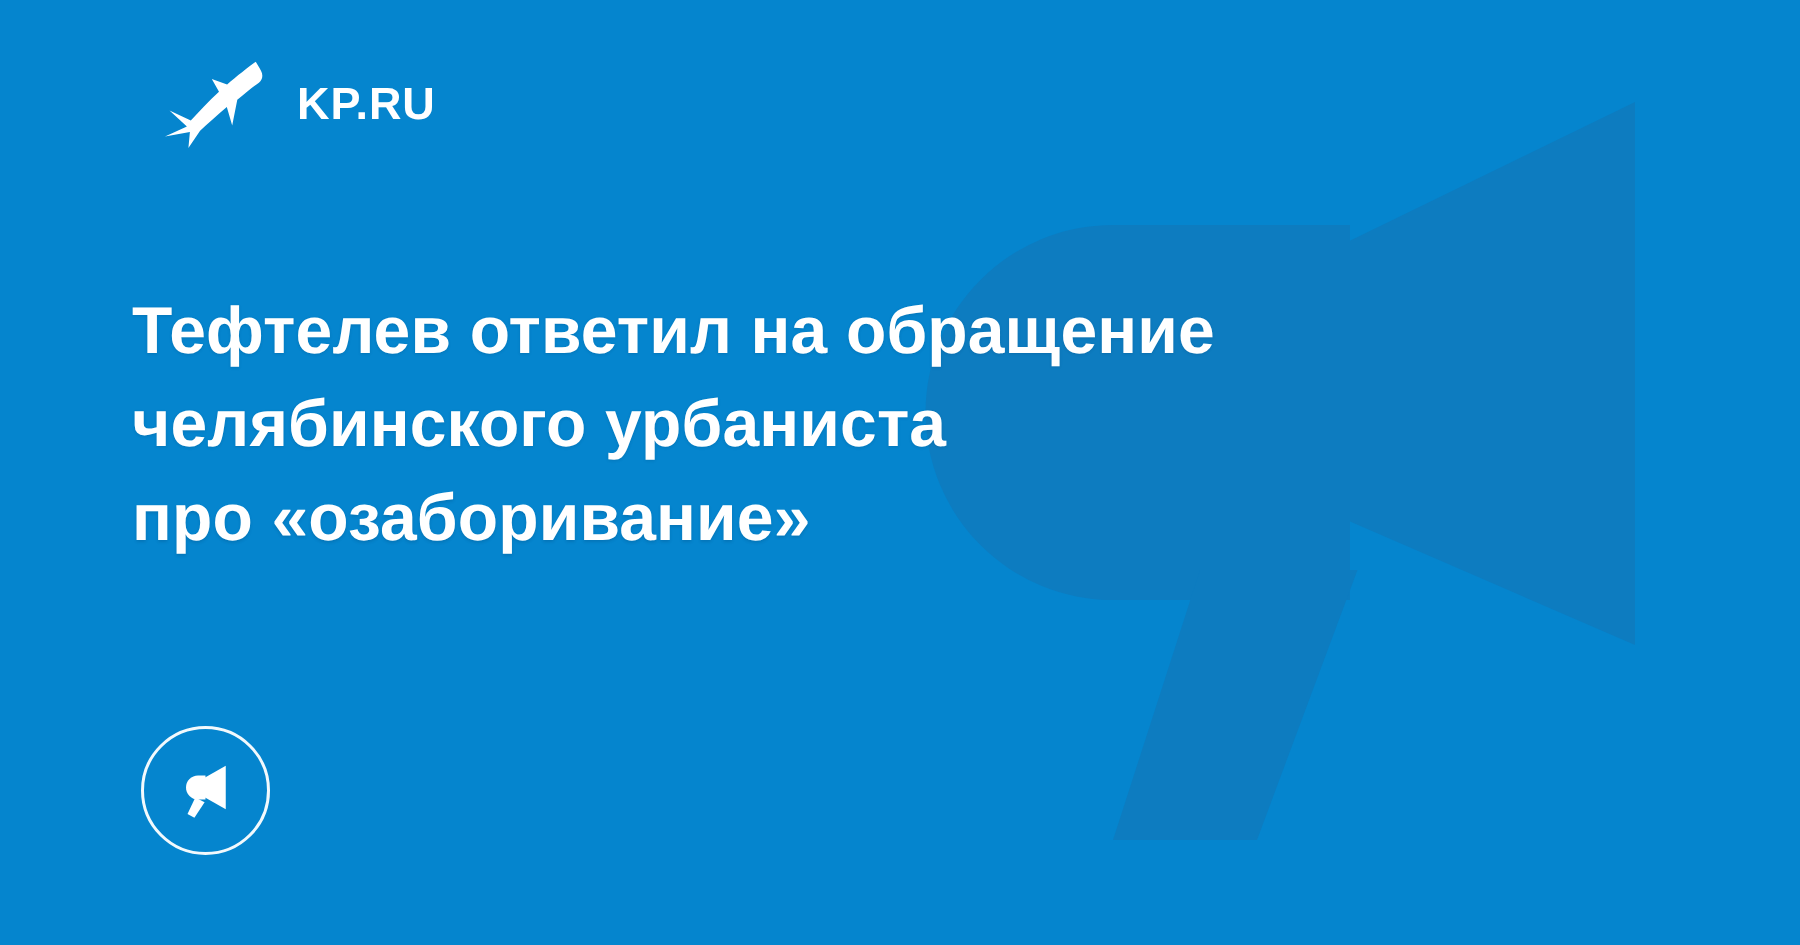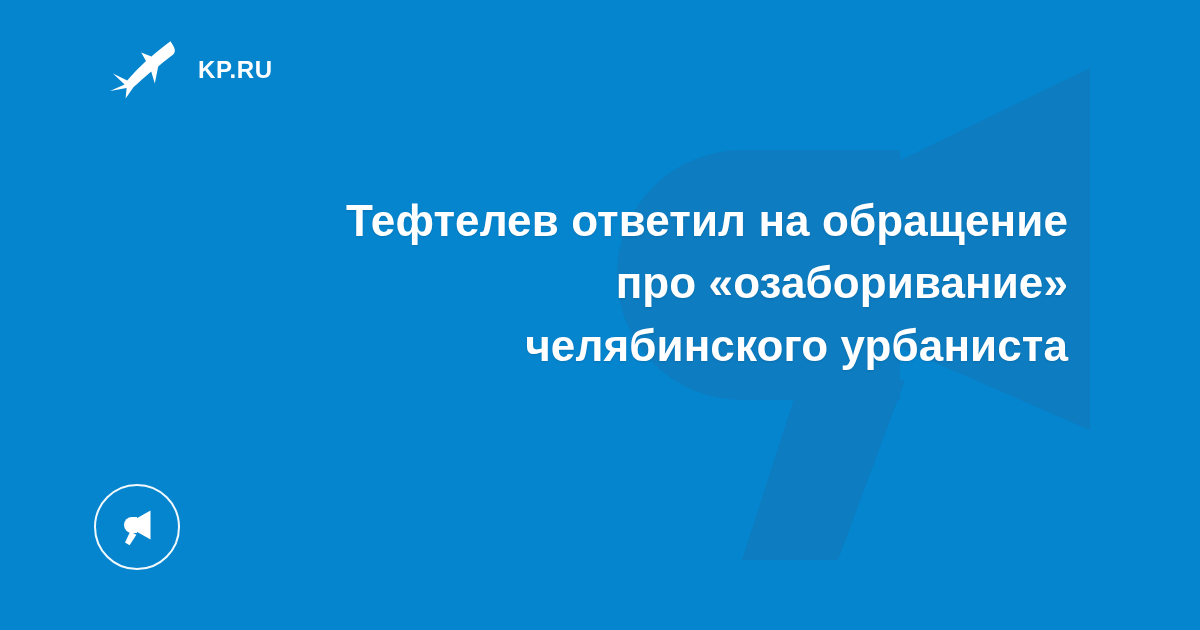--- a/index.html
+++ b/index.html
@@ -40,21 +40,21 @@
     height: 64px;
   }
   .brand-mark {
     width: 68px;
     height: 62px;
     display: block;
     flex: 0 0 auto;
   }
   .brand-name {
     color: #ffffff;
-    font-size: 24px;
+    font-size: 30px;
     font-weight: 700;
     letter-spacing: 0.6px;
     line-height: 1;
     white-space: nowrap;
   }
 
   
   .headline {
     position: absolute;
     left: 88px;
@@ -64,21 +64,20 @@
     font-size: 44px;
     font-weight: 700;
     line-height: 1.42;
     letter-spacing: 0.1px;
     text-shadow: 0 1px 2px rgba(0, 50, 90, 0.18);
     margin: 0;
   }
   .headline-line {
     display: block;
     white-space: nowrap;
-    text-align: right;
   }
 
   
   .rubric {
     position: absolute;
     left: 94px;
     top: 484px;
     display: flex;
     align-items: center;
     gap: 22px;
@@ -137,22 +136,22 @@
         L46.8 44.6 L50.2 27.5
         C55.4 23.2 60.4 19.2 64.6 16.1
         C67.0 14.3 67.6 11.0 66.0 8.2
         L64.8 6.0 Z"></path>
     </svg>
     <span class="brand-name">KP.RU</span>
   </div>
 
   <h1 class="headline">
     <span class="headline-line">Тефтелев ответил на обращение</span>
+    <span class="headline-line">челябинского урбаниста</span>
     <span class="headline-line">про «озаборивание»</span>
-    <span class="headline-line">челябинского урбаниста</span>
   </h1>
 
   <div class="rubric">
     <span class="rubric-badge">
       <svg width="46" height="46" viewBox="0 0 46 46" aria-hidden="true">
         <g fill="#ffffff">
 
           <path d="M36.5 6.5 L36.5 35.5 L21.5 27.0 L21.5 15.0 Z"></path>
 
           <path d="M18.0 13.0 L23.0 13.0 L23.0 29.0 L18.0 29.0

